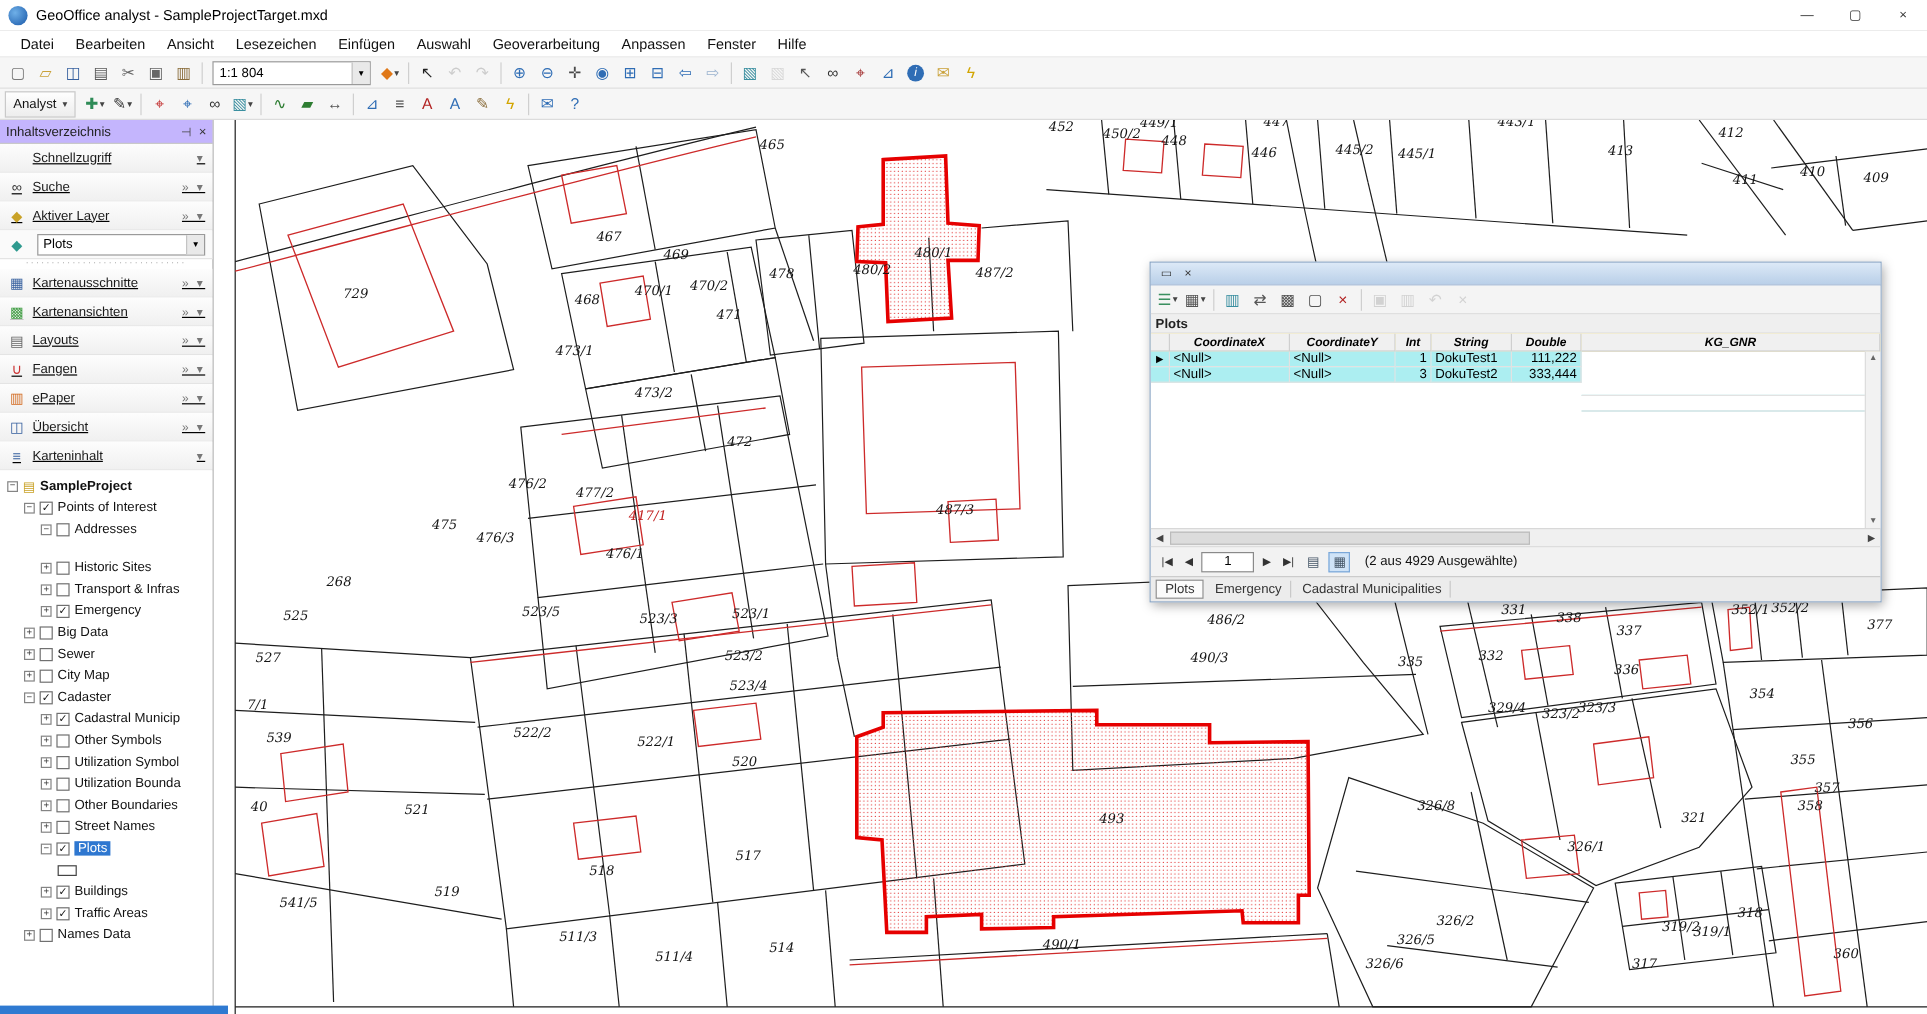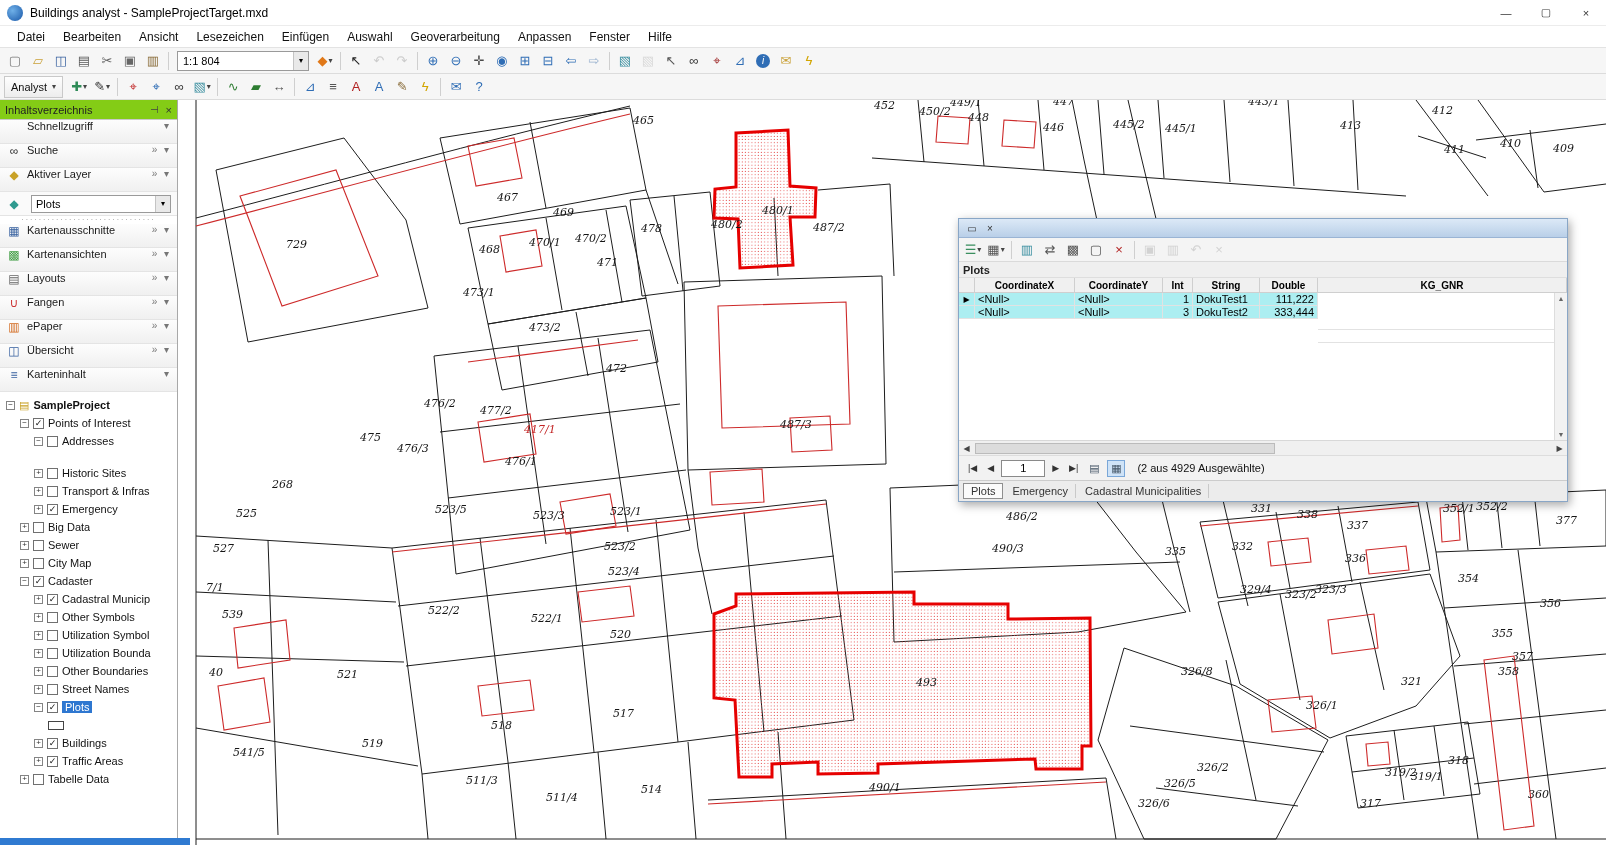--- a/index.html
+++ b/index.html
@@ -22,26 +22,26 @@
 .tb-btn.disabled{opacity:.45;}
 .tb-glyph.badge{width:14px;height:14px;border-radius:50%;display:flex;align-items:center;justify-content:center;font-size:10px;font-style:italic;}
 .tb-caret{font-size:8px;color:#444;margin-left:1px;}
 .tb-sep{width:1px;height:18px;background:#cfcfcf;margin:0 3px;}
 .combo{width:132px;height:20px;background:#fff;border:1px solid #9a9a9a;display:flex;align-items:center;font-size:11px;padding-left:5px;margin:0 4px;}
 .combo-arrow{margin-left:auto;width:15px;height:100%;display:flex;align-items:center;justify-content:center;font-size:8px;background:#e9e9e9;border-left:1px solid #c4c4c4;}
 .analyst-btn{height:22px;display:flex;align-items:center;padding:0 6px;font-size:11px;color:#111;border:1px solid #c9c9c9;background:linear-gradient(#fefefe,#ededed);margin-right:4px;gap:4px;}
 
 
 #sidebar{position:absolute;left:0;top:100px;width:178px;bottom:0;background:#fff;border-right:1px solid #a8a8a8;font-size:11px;display:flex;flex-direction:column;z-index:2;}
-#sb-header{height:20px;background:#84cc16;border-bottom:1px solid #c9c9c9;display:flex;align-items:center;padding:0 5px;flex:0 0 auto;}
+#sb-header{height:20px;background:#c4b5fd;border-bottom:1px solid #c9c9c9;display:flex;align-items:center;padding:0 5px;flex:0 0 auto;}
 #sb-header .ttl{flex:1;color:#222;}
 .pin{display:inline-block;transform:rotate(90deg);font-size:10px;color:#444;margin-right:7px;}
 .sb-x{font-size:11px;color:#333;}
 #accordion{flex:0 0 auto;}
-.acc-row{height:24px;display:flex;padding:0 6px;border-bottom:1px solid #e4e4e4;background:linear-gradient(#fdfdfd,#f0f0f0);}
+.acc-row{height:24px;display:flex;align-items:center;padding:0 6px;border-bottom:1px solid #e4e4e4;background:linear-gradient(#fdfdfd,#f0f0f0);text-decoration:underline;}
 .acc-ico{width:16px;font-size:12px;margin-right:5px;text-align:center;flex:0 0 auto;}
 .acc-label{flex:1;color:#1a1a1a;white-space:nowrap;overflow:hidden;}
 .acc-arrows{color:#777;font-size:10px;letter-spacing:2px;white-space:nowrap;}
 .acc-combo{height:24px;display:flex;align-items:center;padding:0 6px;border-bottom:1px solid #e4e4e4;gap:4px;background:#fafafa;}
 .acc-combo .cbox{flex:1;height:18px;border:1px solid #9a9a9a;background:#fff;display:flex;align-items:center;padding-left:4px;}
 .acc-dots{height:8px;text-align:center;color:#999;font-size:7px;line-height:7px;overflow:hidden;letter-spacing:2px;}
 #tree{flex:1;overflow:hidden;padding-top:4px;background:#fff;}
 .tree-row{height:18px;display:flex;align-items:center;gap:4px;white-space:nowrap;}
 .expander{width:9px;height:9px;border:1px solid #848484;display:flex;align-items:center;justify-content:center;font-size:8px;line-height:1;color:#333;background:#fff;flex:0 0 auto;}
 .cbx{width:11px;height:11px;border:1px solid #707070;background:#fff;font-size:9px;display:flex;align-items:center;justify-content:center;color:#111;flex:0 0 auto;}
@@ -62,21 +62,21 @@
 .selplot{fill:url(#rdots);stroke:#e60000;stroke-width:3;stroke-linejoin:miter;}
 
 
 #table-window{position:absolute;left:958px;top:218px;width:610px;height:284px;background:#f2f2f2;border:1px solid #89a6c6;box-shadow:2px 3px 9px rgba(0,0,0,.35);display:flex;flex-direction:column;font-size:11px;z-index:10;}
 #tw-titlebar{height:19px;background:linear-gradient(#dce9f7,#b9cfe8);display:flex;align-items:center;padding:0 4px;border-bottom:1px solid #9ab4d4;flex:0 0 auto;}
 #tw-title{flex:1;color:#0a0a0a;}
 .tw-winbtn{width:18px;text-align:center;color:#333;font-size:10px;}
 #tw-toolbar{height:24px;display:flex;align-items:center;background:#f4f4f4;border-bottom:1px solid #dadada;padding-left:3px;gap:1px;flex:0 0 auto;}
 #tw-layerbar{height:16px;background:#efefef;border-bottom:1px solid #dedede;display:flex;align-items:center;padding-left:4px;color:#222;flex:0 0 auto;font-weight:700;}
 #tw-grid{flex:1;background:#fff;position:relative;overflow:hidden;}
-#tw-header{display:flex;height:15px;background:#fde047;}
+#tw-header{display:flex;height:15px;background:#fde047;font-style:italic;}
 .th{border-right:1px solid #cfcfcf;border-bottom:1px solid #cfcfcf;font-weight:700;font-size:10px;display:flex;align-items:center;justify-content:center;overflow:hidden;white-space:nowrap;background:#f0f0f0;flex:0 0 auto;}
 .th.fill{flex:1;}
 .trow{display:flex;height:13px;}
 .trow.rsel .td{background:#aceef1;}
 .td{border-right:1px solid #e2e2e2;border-bottom:1px solid #e2e2e2;padding:0 3px;overflow:hidden;white-space:nowrap;display:flex;align-items:center;flex:0 0 auto;}
 .td.fill{flex:1;margin-top:36px;}
 .td.num{justify-content:flex-end;}
 .td.marker{justify-content:center;padding:0;font-size:8px;}
 .vscroll{position:absolute;right:0;top:15px;bottom:0;width:13px;background:#f2f2f2;border-left:1px solid #ddd;display:flex;flex-direction:column;justify-content:space-between;align-items:center;font-size:7px;color:#666;padding:2px 0;}
 #tw-hscroll{height:15px;background:#f0f0f0;border-top:1px solid #d8d8d8;display:flex;align-items:center;flex:0 0 auto;}
@@ -90,21 +90,21 @@
 #tw-status{margin-left:8px;color:#111;}
 #tw-tabs{height:21px;background:#ececec;display:flex;align-items:center;padding:0 4px;gap:2px;border-top:1px solid #ccc;flex:0 0 auto;}
 .ttab{padding:1px 7px;color:#333;border-right:1px solid #c9c9c9;}
 .ttab.active{background:#fbfbfb;border:1px solid #8f8f8f;}
 </style>
 </head>
 <body>
 
 <div id="titlebar">
   <span class="app-ico"></span>
-  <span id="win-title">Buildings analyst - SampleProjectTarget.mxd</span>
+  <span id="win-title">GeoOffice analyst - SampleProjectTarget.mxd</span>
   <div id="win-btns">
     <div class="win-btn">—</div>
     <div class="win-btn">▢</div>
     <div class="win-btn">×</div>
   </div>
 </div>
 
 <div id="menubar">
     <div class="menu-item">Datei</div>
     <div class="menu-item">Bearbeiten</div>
@@ -447,21 +447,21 @@
         <span class="tree-label">Buildings</span>
       </div>
       <div class="tree-row" style="padding-left: 34px;">
         <span class="expander">+</span>
         <span class="cbx">✓</span>
         <span class="tree-label">Traffic Areas</span>
       </div>
       <div class="tree-row" style="padding-left: 20px;">
         <span class="expander">+</span>
         <span class="cbx"></span>
-        <span class="tree-label">Tabelle Data</span>
+        <span class="tree-label">Names Data</span>
       </div>
     </div>
 </div>
 <div id="bottom-strip"></div>
 
 <div id="map">
 <svg id="mapsvg" width="1428" height="745" viewBox="0 0 1428 745" xmlns="http://www.w3.org/2000/svg">
   <defs>
     <pattern id="rdots" width="3.2" height="3.2" patternUnits="userSpaceOnUse">
       <circle cx="1.1" cy="1.1" r="0.55" fill="#e23b3b"></circle>

